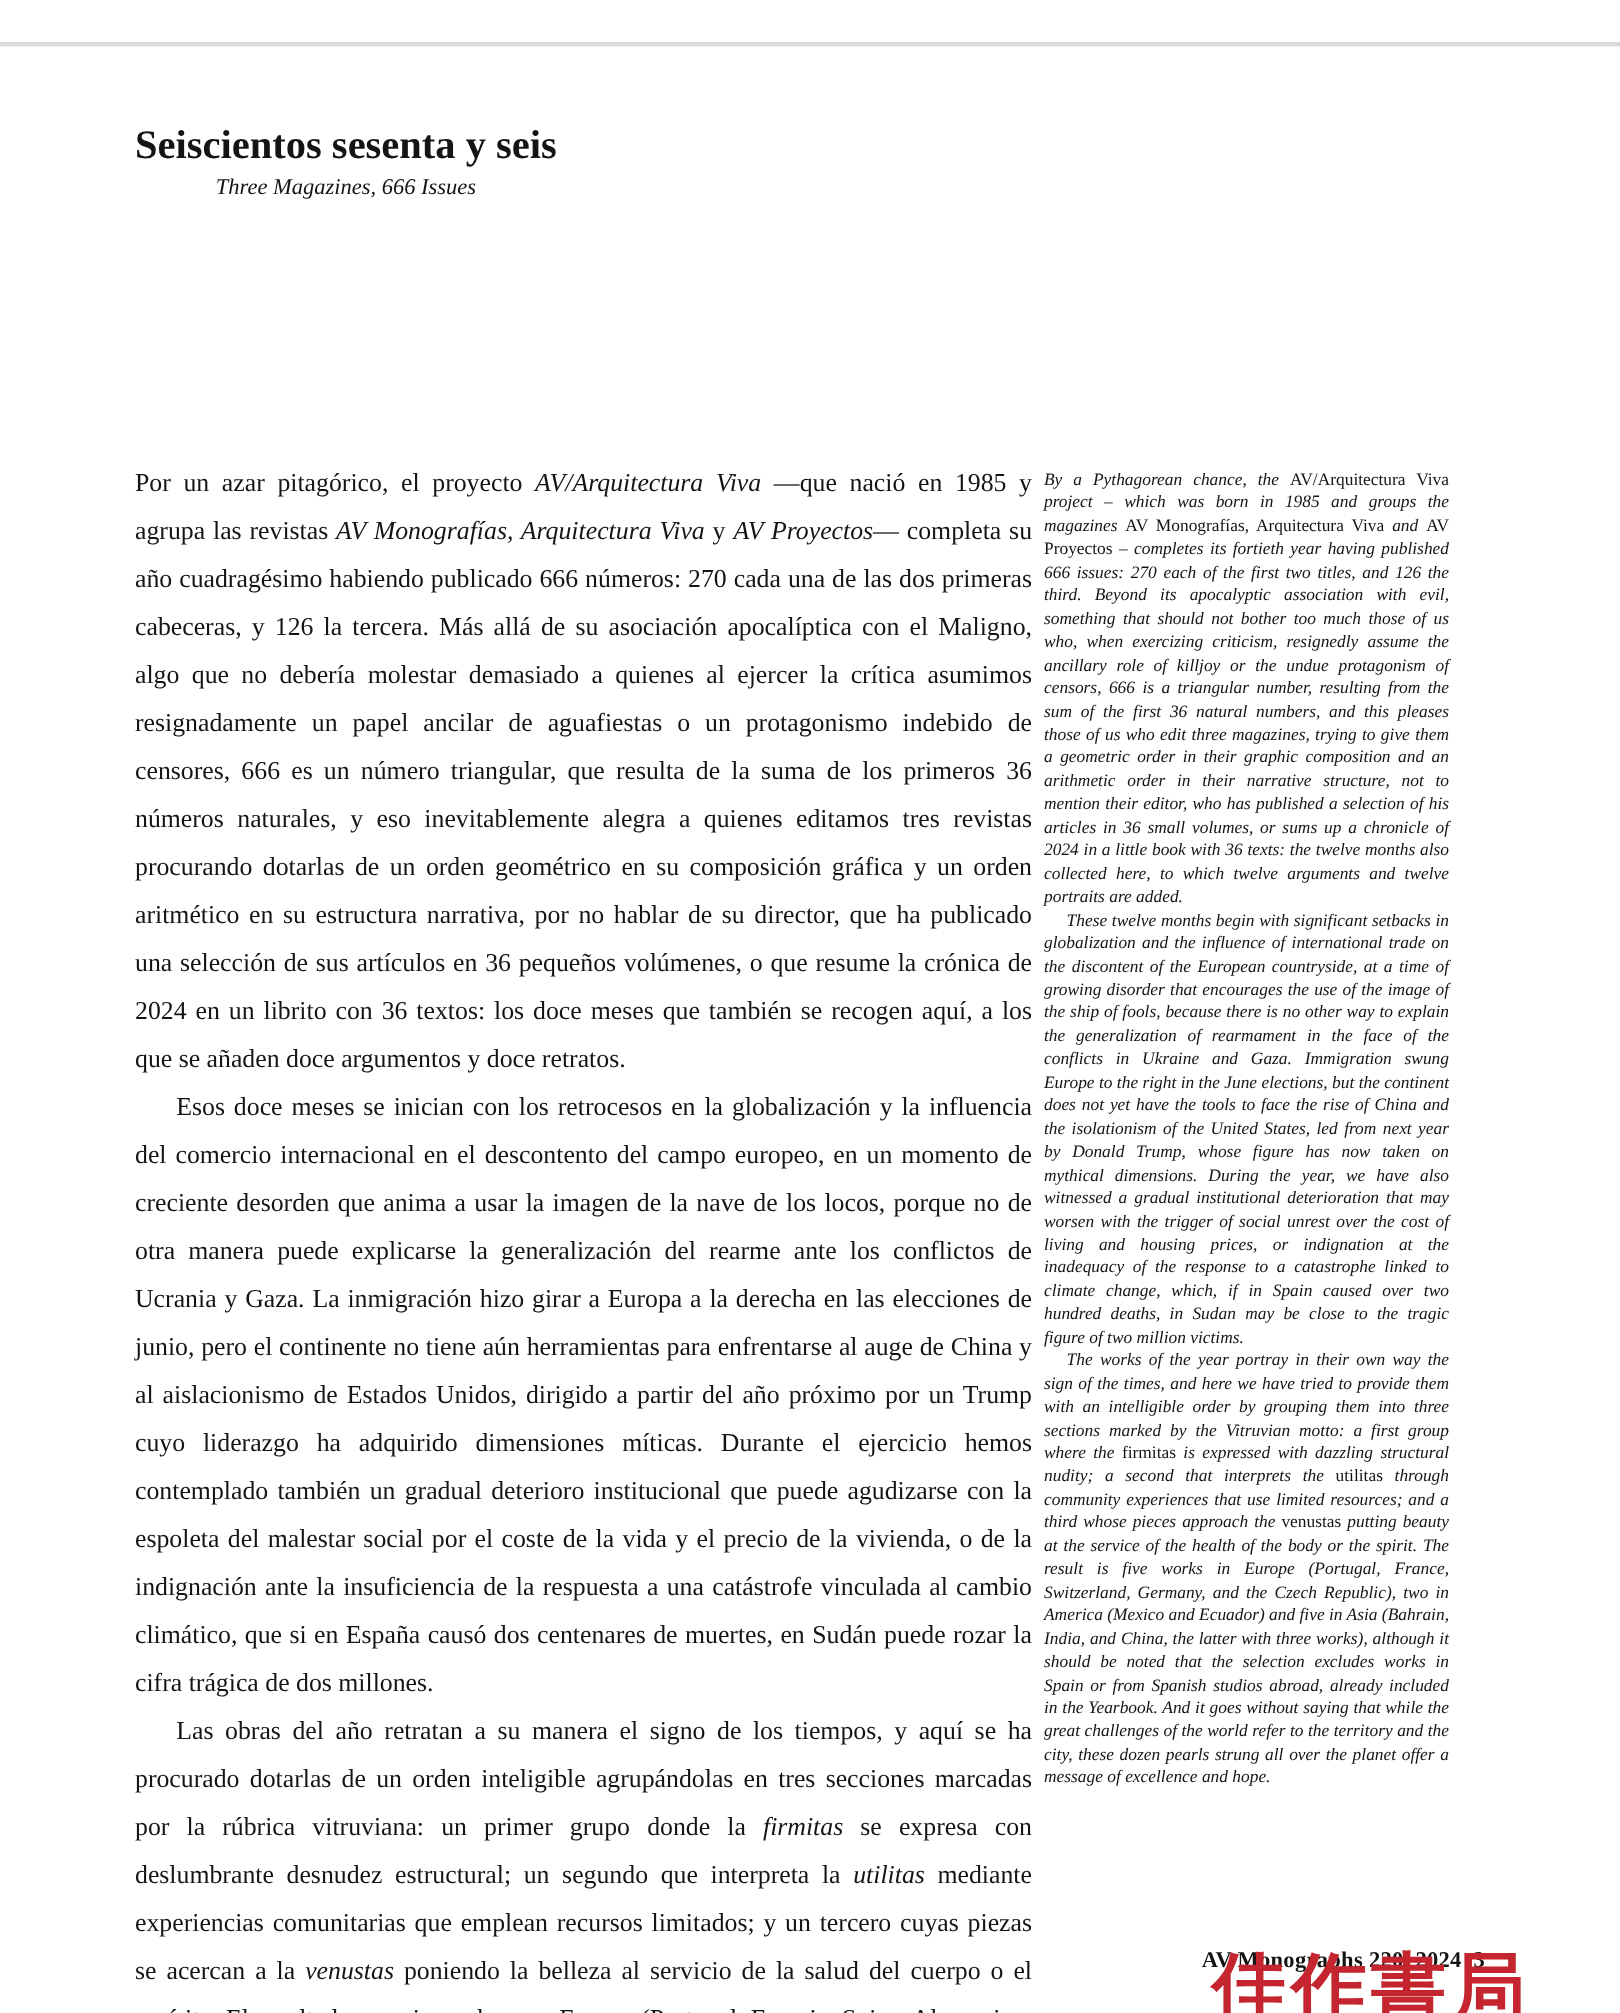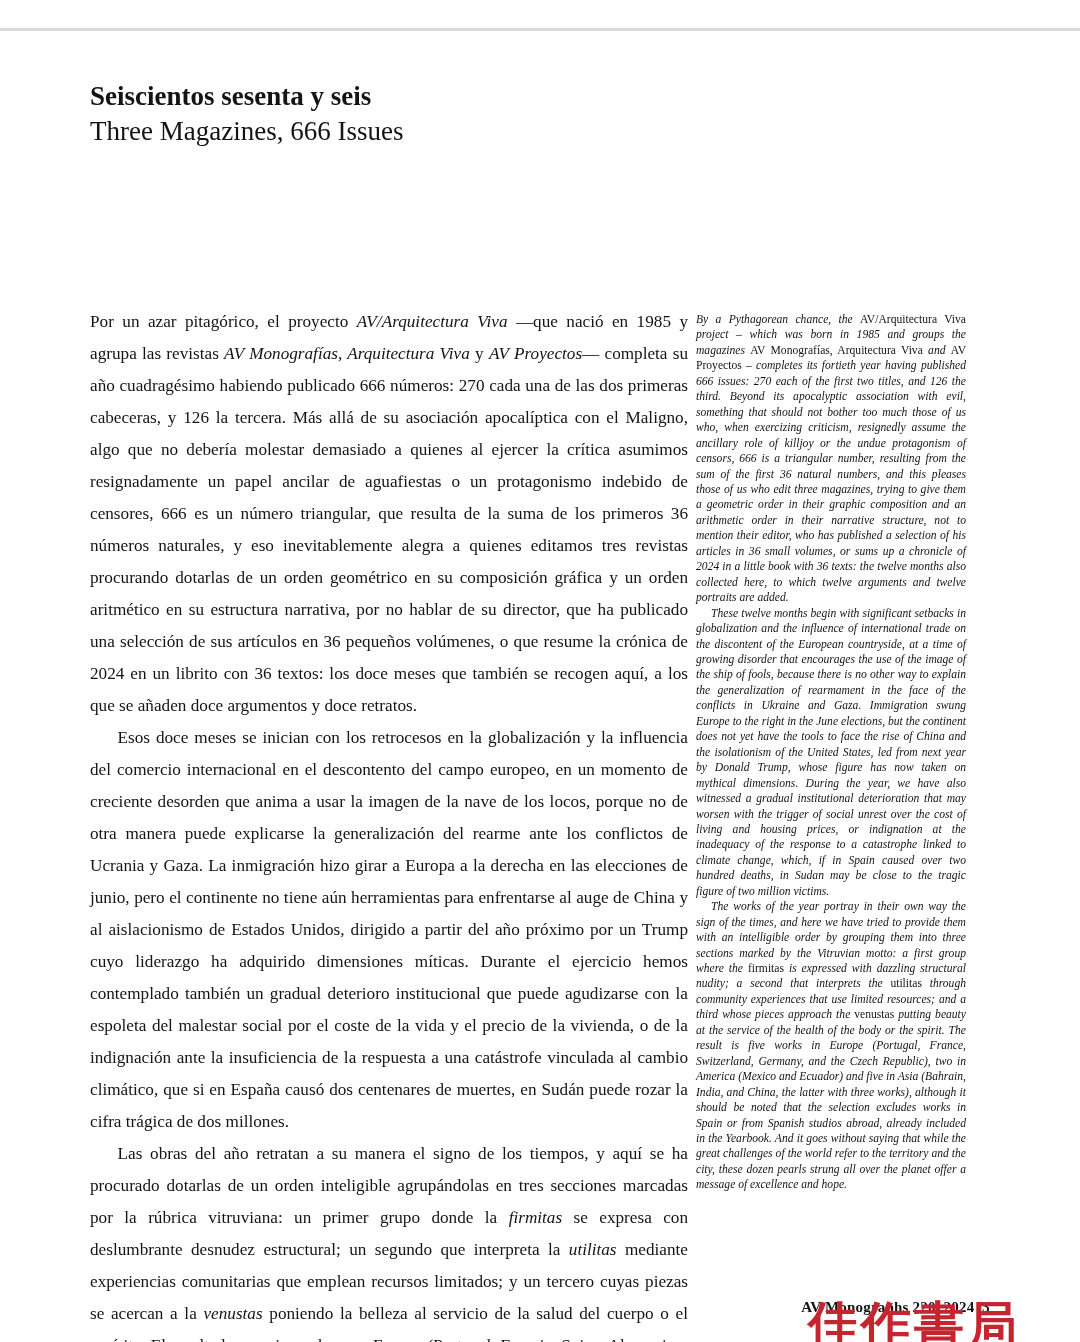--- a/index.html
+++ b/index.html
@@ -20,24 +20,26 @@
     background: #dadada;
   }
   header { position: absolute; left: 90px; top: 82px; }
   .title {
     font-size: 27px;
     font-weight: bold;
     margin: 0;
     line-height: 1.1;
   }
   .subtitle {
-    font-size: 27px;
+    font-size: 15px;
     font-weight: normal;
+    font-style: italic;
     margin: 5px 0 0 0;
     line-height: 1.1;
+    text-align: center;
   }
   .col-es {
     position: absolute;
     left: 90px; top: 306px;
     width: 598px;
     font-size: 17.2px;
     line-height: 32px;
     text-align: justify;
     hyphens: auto;
   }

